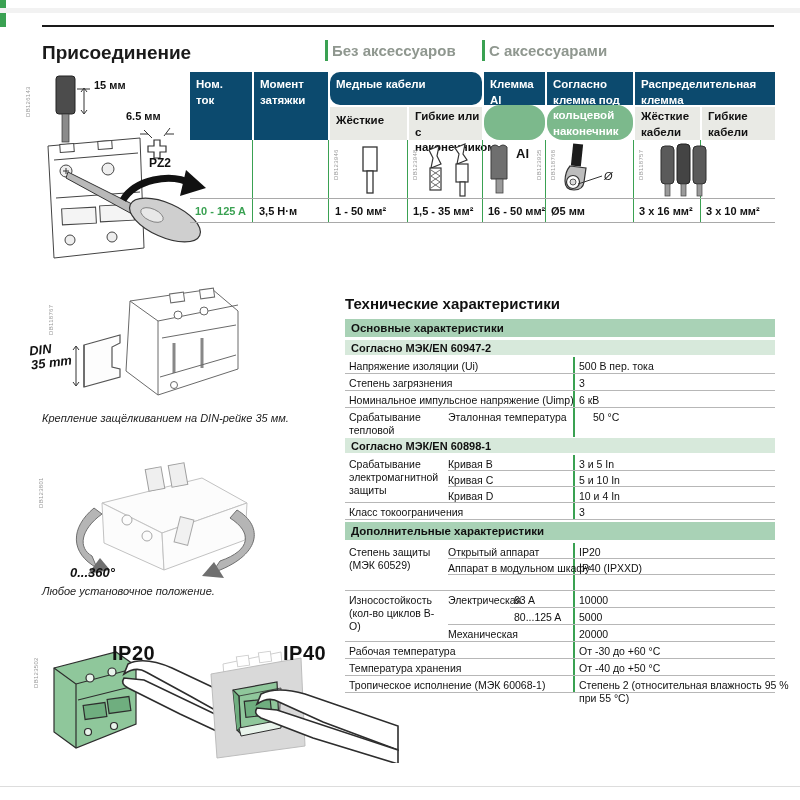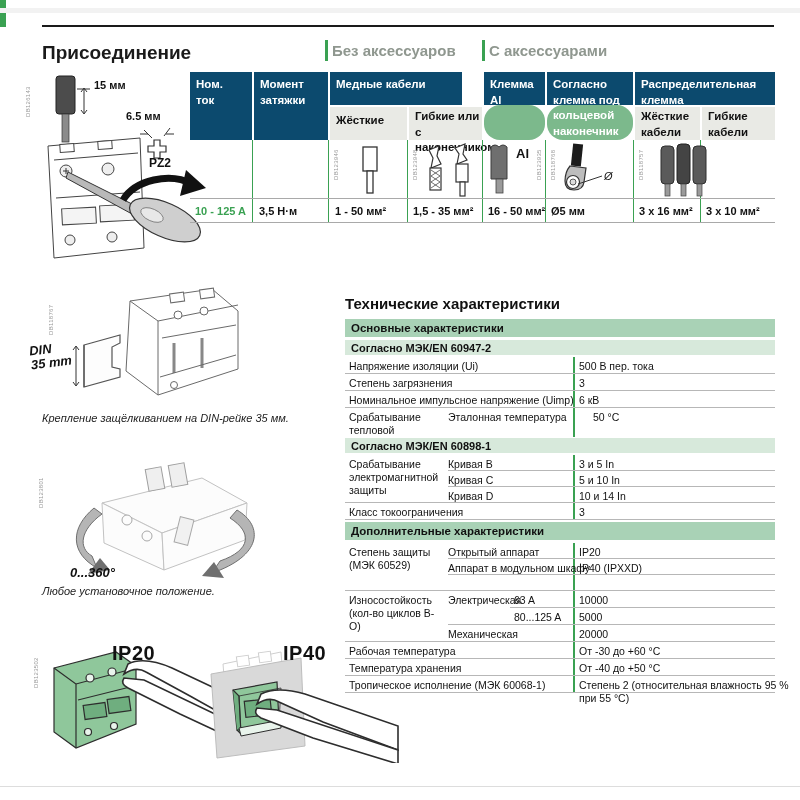--- a/index.html
+++ b/index.html
@@ -93,21 +93,21 @@
   </g>
 </svg>
 <div class="abs dim" style="left:94px;top:79px;">15 мм</div>
 <div class="abs dim" style="left:126px;top:110px;">6.5 мм</div>
 <div class="abs dim" style="left:149px;top:156px;font-size:12px;">PZ2</div>
 
 <div class="abs gcell ml" style="left:190px;top:72px;width:62px;height:68px;">Ном.
 ток</div>
 <div class="abs gcell ml" style="left:254px;top:72px;width:74px;height:68px;">Момент
 затяжки</div>
-<div class="abs gcell" style="left:330px;top:72px;width:132px;height:33px;">Медные кабели</div>
+<div class="abs gcell" style="left:330px;top:72px;width:152px;height:33px;border-radius:10px;">Медные кабели</div>
 <div class="abs gcell ml" style="left:484px;top:72px;width:61px;height:33px;">Клемма Al
 50 мм²</div>
 <div class="abs gcell ml" style="left:547px;top:72px;width:86px;height:33px;">Согласно
 клемма под</div>
 <div class="abs gcell ml" style="left:635px;top:72px;width:140px;height:33px;">Распределительная
 клемма</div>
 
 <div class="abs greycell" style="left:330px;top:107px;width:77px;height:33px;">Жёсткие</div>
 <div class="abs greycell ml" style="left:409px;top:107px;width:73px;height:33px;padding-top:2px;">Гибкие или с
 наконечником</div>
@@ -296,21 +296,21 @@
 <div class="abs tl ml" style="left:349px;top:458px;width:96px;">Срабатывание
 электромагнитной
 защиты</div>
 <div class="abs tl" style="left:448px;top:458px;">Кривая B</div>
 <div class="abs tl" style="left:579px;top:458px;">3 и 5 In</div>
 <div class="abs tline" style="left:448px;top:470px;width:327px;"></div>
 <div class="abs tl" style="left:448px;top:474px;">Кривая C</div>
 <div class="abs tl" style="left:579px;top:474px;">5 и 10 In</div>
 <div class="abs tline" style="left:448px;top:486px;width:327px;"></div>
 <div class="abs tl" style="left:448px;top:490px;">Кривая D</div>
-<div class="abs tl" style="left:579px;top:490px;">10 и 14 In</div>
+<div class="abs tl" style="left:579px;top:490px;">10 и 4 In</div>
 <div class="abs tline" style="left:345px;top:502px;width:430px;"></div>
 
 <div class="abs tl" style="left:349px;top:506px;">Класс токоограничения</div>
 <div class="abs tl" style="left:579px;top:506px;">3</div>
 <div class="abs tline" style="left:345px;top:519px;width:430px;"></div>
 
 <div class="abs band1" style="left:345px;top:522px;width:430px;height:18px;">Дополнительные характеристики</div>
 
 <div class="abs tl ml" style="left:349px;top:546px;width:96px;">Степень защиты
 (МЭК 60529)</div>

